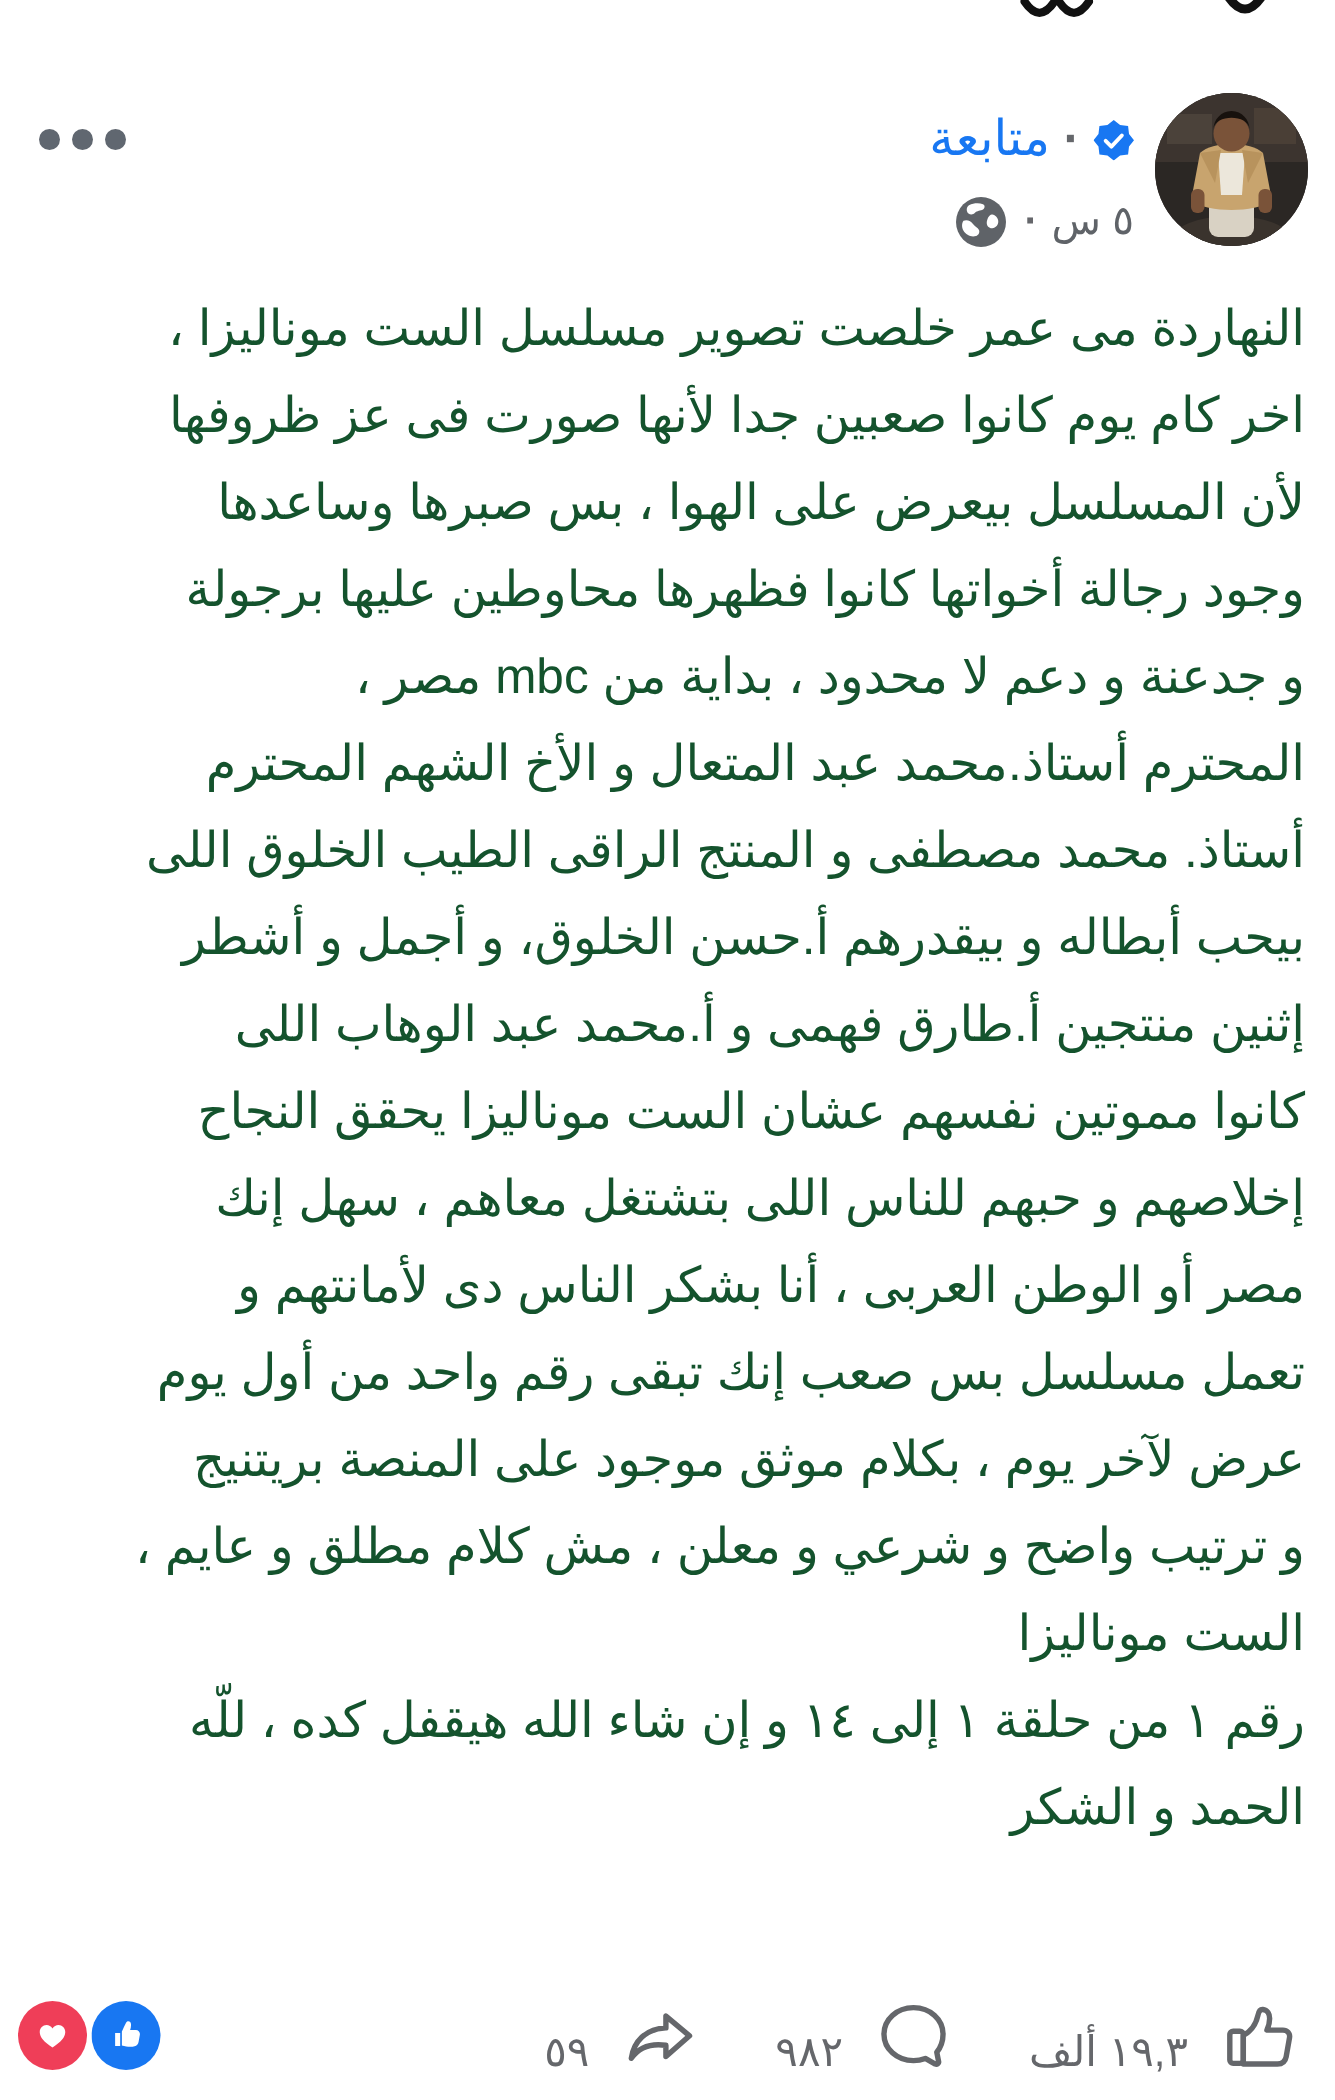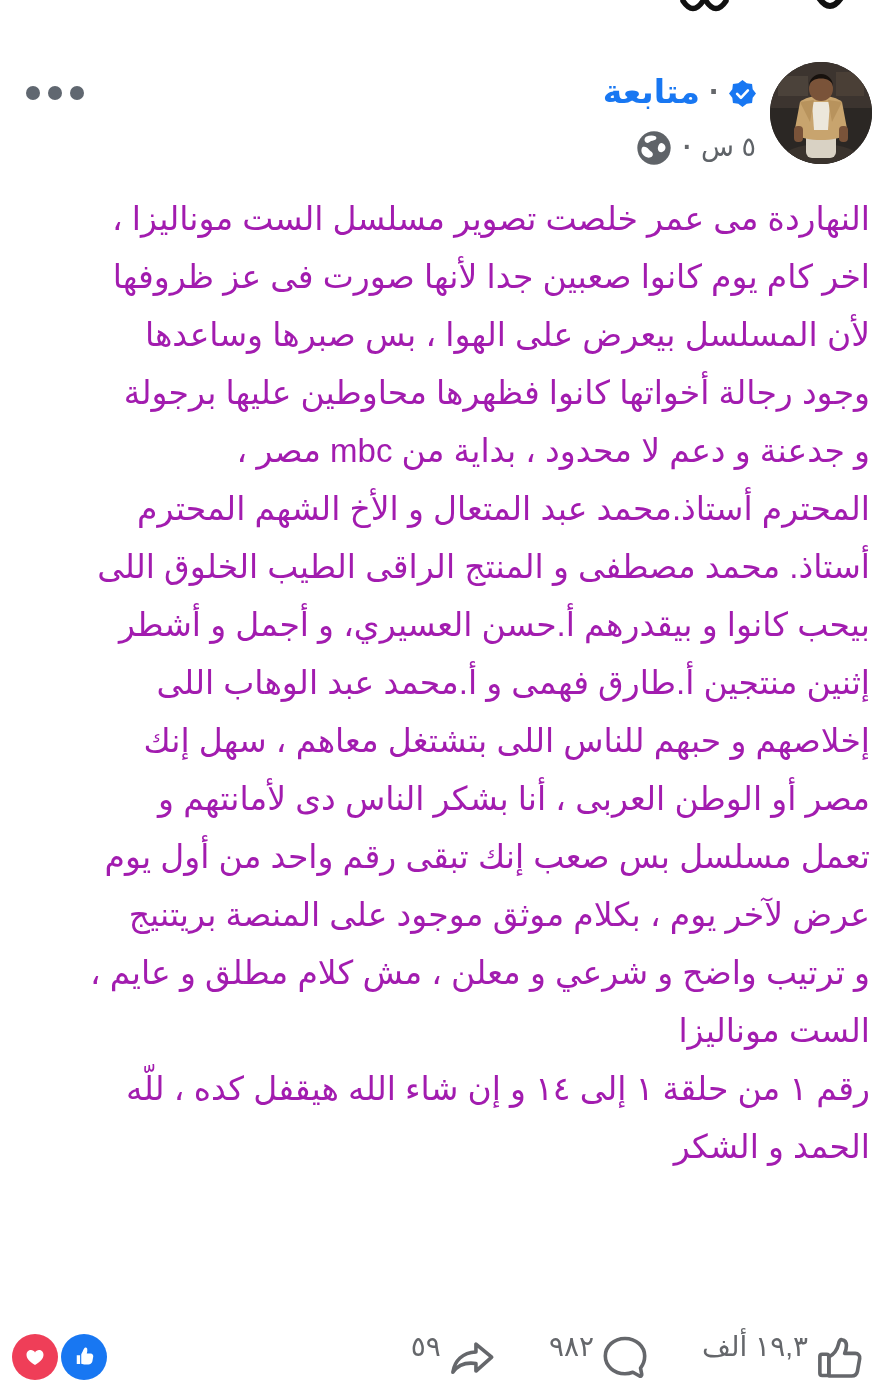--- a/index.html
+++ b/index.html
@@ -15,38 +15,38 @@
 
   
   .header{position:absolute;top:62px;right:18px;left:110px;display:flex;align-items:flex-start;gap:14px;}
   .avatar{width:102px;height:102px;border-radius:50%;overflow:hidden;flex:0 0 auto;background:#2b2623;}
   .avatar svg{display:block;width:102px;height:102px;}
   .hgroup{display:flex;flex-direction:column;padding-top:10px;}
   .name-row{display:flex;align-items:center;gap:9px;font-size:33px;line-height:40px;}
   .vbadge{width:27px;height:27px;flex:0 0 auto;margin-top:2px;}
   .name{font-weight:700;color:#050505;letter-spacing:.3px;direction:ltr;}
   .sep{color:#65676B;font-weight:700;}
-  .follow{color:#1877F2;font-weight:700;}
+  .follow{color:#1877F2;font-weight:400;}
   .meta-row{margin-top:14px;display:flex;align-items:center;gap:9px;font-size:27px;color:#5f6368;}
   .globe{width:40px;height:40px;margin-top:2px;}
 
   .menu{position:absolute;left:26px;top:86px;display:flex;gap:8px;cursor:pointer;}
   .menu .d{width:14px;height:14px;border-radius:50%;background:#606770;}
 
   
   .post-body{position:absolute;top:190px;right:20px;left:10px;
-    font-size:33px;line-height:58px;color:#a21caf;text-align:right;}
+    font-size:33px;line-height:58px;color:#14532d;text-align:right;}
   .line{white-space:nowrap;height:58px;}
   .line.indent{}
 
   
   .footer{position:absolute;top:1322px;left:0;right:0;height:70px;
     display:flex;align-items:center;gap:50px;padding:0 24px 0 12px;
     color:#65676B;font-size:28px;}
-  .stat{display:flex;align-items:flex-start;gap:4px;cursor:pointer;}
+  .stat{display:flex;align-items:flex-end;gap:20px;cursor:pointer;}
   .stat svg{width:54px;height:54px;flex:0 0 auto;}
   .count{direction:rtl;}
   .reactions{margin-right:auto;display:flex;align-items:center;gap:3px;}
   .rbadge{width:46px;height:46px;border-radius:50%;box-shadow:0 0 0 3px #fff;
     display:flex;align-items:center;justify-content:center;flex:0 0 auto;}
   .rbadge svg{width:30px;height:30px;}
   .like-badge{background:#1877F2;}
   .love-badge{background:#EF3E58;}
 </style>
 </head>
@@ -108,22 +108,23 @@
   </div>
 
   <div class="post-body">
     <div class="line">النهاردة مى عمر خلصت تصوير مسلسل الست موناليزا ،</div>
     <div class="line">اخر كام يوم كانوا صعبين جدا لأنها صورت فى عز ظروفها</div>
     <div class="line">لأن المسلسل بيعرض على الهوا ، بس صبرها وساعدها</div>
     <div class="line">وجود رجالة أخواتها كانوا فظهرها محاوطين عليها برجولة</div>
     <div class="line">و جدعنة و دعم لا محدود ، بداية من mbc مصر ،</div>
     <div class="line">المحترم أستاذ.محمد عبد المتعال و الأخ الشهم المحترم</div>
     <div class="line">أستاذ. محمد مصطفى و المنتج الراقى الطيب الخلوق اللى</div>
-    <div class="line">بيحب كانوا و بيقدرهم أ.حسن العسيري،  و أجمل و أشطر</div>
+    <div class="line">بيحب أبطاله و بيقدرهم أ.حسن الخلوق،  و أجمل و أشطر</div>
     <div class="line">إثنين منتجين أ.طارق فهمى و أ.محمد عبد الوهاب اللى</div>
+    <div class="line">كانوا مموتين نفسهم عشان الست موناليزا يحقق النجاح</div>
     <div class="line">إخلاصهم و حبهم للناس اللى بتشتغل معاهم ، سهل إنك</div>
     <div class="line">مصر أو الوطن العربى  ، أنا بشكر الناس دى لأمانتهم و</div>
     <div class="line">تعمل مسلسل بس صعب إنك تبقى رقم واحد من أول يوم</div>
     <div class="line">عرض لآخر يوم ، بكلام موثق موجود على المنصة بريتنيج</div>
     <div class="line">و ترتيب واضح و شرعي و معلن ، مش كلام مطلق و عايم ،</div>
     <div class="line">الست موناليزا</div>
     <div class="line">رقم ١ من حلقة ١ إلى ١٤ و إن شاء الله هيقفل كده ، للّه</div>
     <div class="line indent">الحمد و الشكر</div>
   </div>
 

